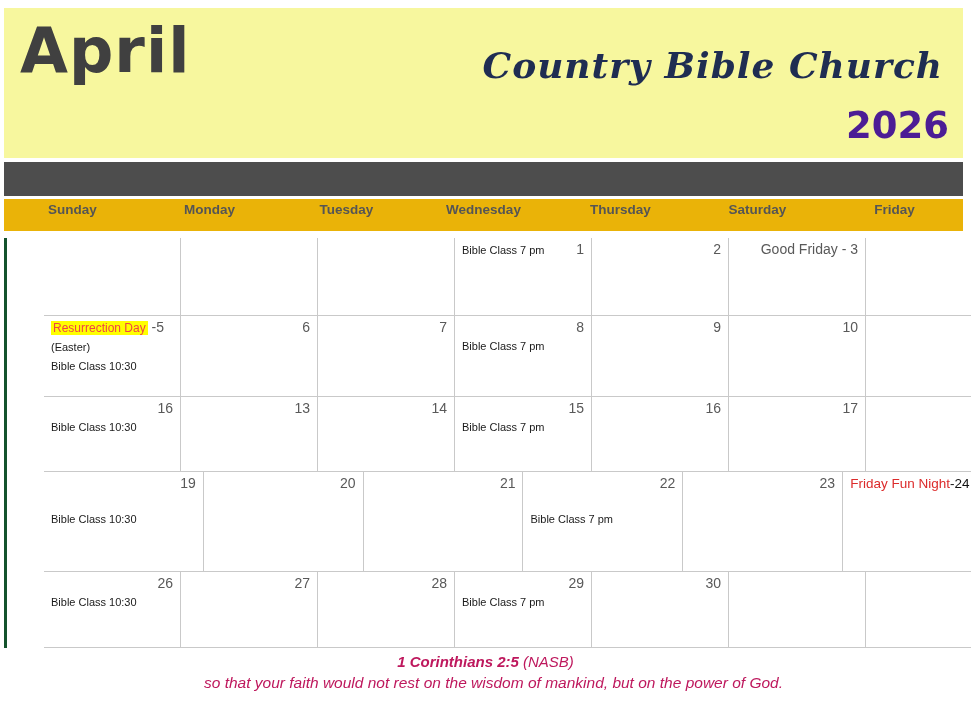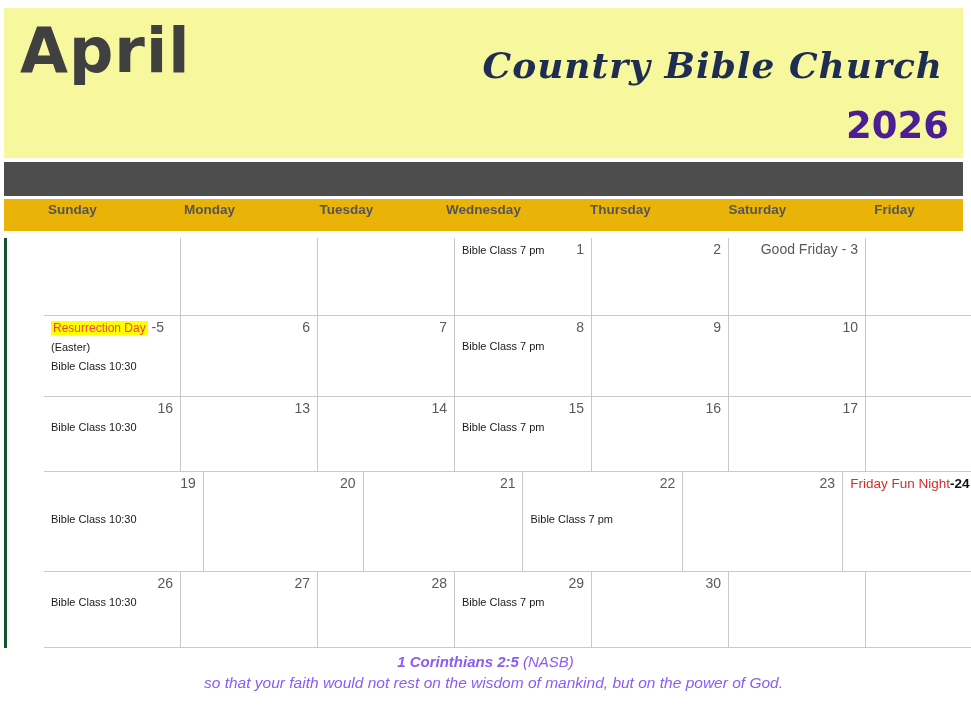--- a/index.html
+++ b/index.html
@@ -46,27 +46,27 @@
     border-right:1px solid #c9c9c9;border-bottom:1px solid #c9c9c9;
     padding:2px 0 0 0;box-sizing:border-box;
   }
   .cellrow{
     display:flex;justify-content:space-between;align-items:baseline;
     padding:0 7px 0 7px;line-height:18px;white-space:nowrap;
   }
   .spacer{height:17px;}
   .seggroup{display:inline-block;}
   .s-day{font-size:14px;color:#595959;}
-  .s-dk{font-size:13.5px;color:#111111;font-weight:bold;}
+  .s-dk{font-size:13.5px;color:#111111;}
   .s-lbl{font-size:14px;color:#595959;}
   .s-ev{font-size:11px;color:#1a1a1a;}
   .s-hl{font-size:12px;color:#ef4444;background:#ffff00;padding:0 2px;}
   .s-red{font-size:13.5px;color:#dc2b2b;}
   
-  .footer{position:absolute;left:0;top:651px;width:971px;text-align:center;color:#8b5cf6;}
+  .footer{position:absolute;left:0;top:651px;width:971px;text-align:center;color:#be185d;}
   .ref-line{font-size:15px;font-style:italic;line-height:21px;}
   .ref{font-weight:700;}
   .version{font-weight:400;}
   .verse{font-size:15.5px;font-style:italic;line-height:22px;margin-left:16px;}
 </style>
 </head>
 <body>
 
 <div class="page">
 

